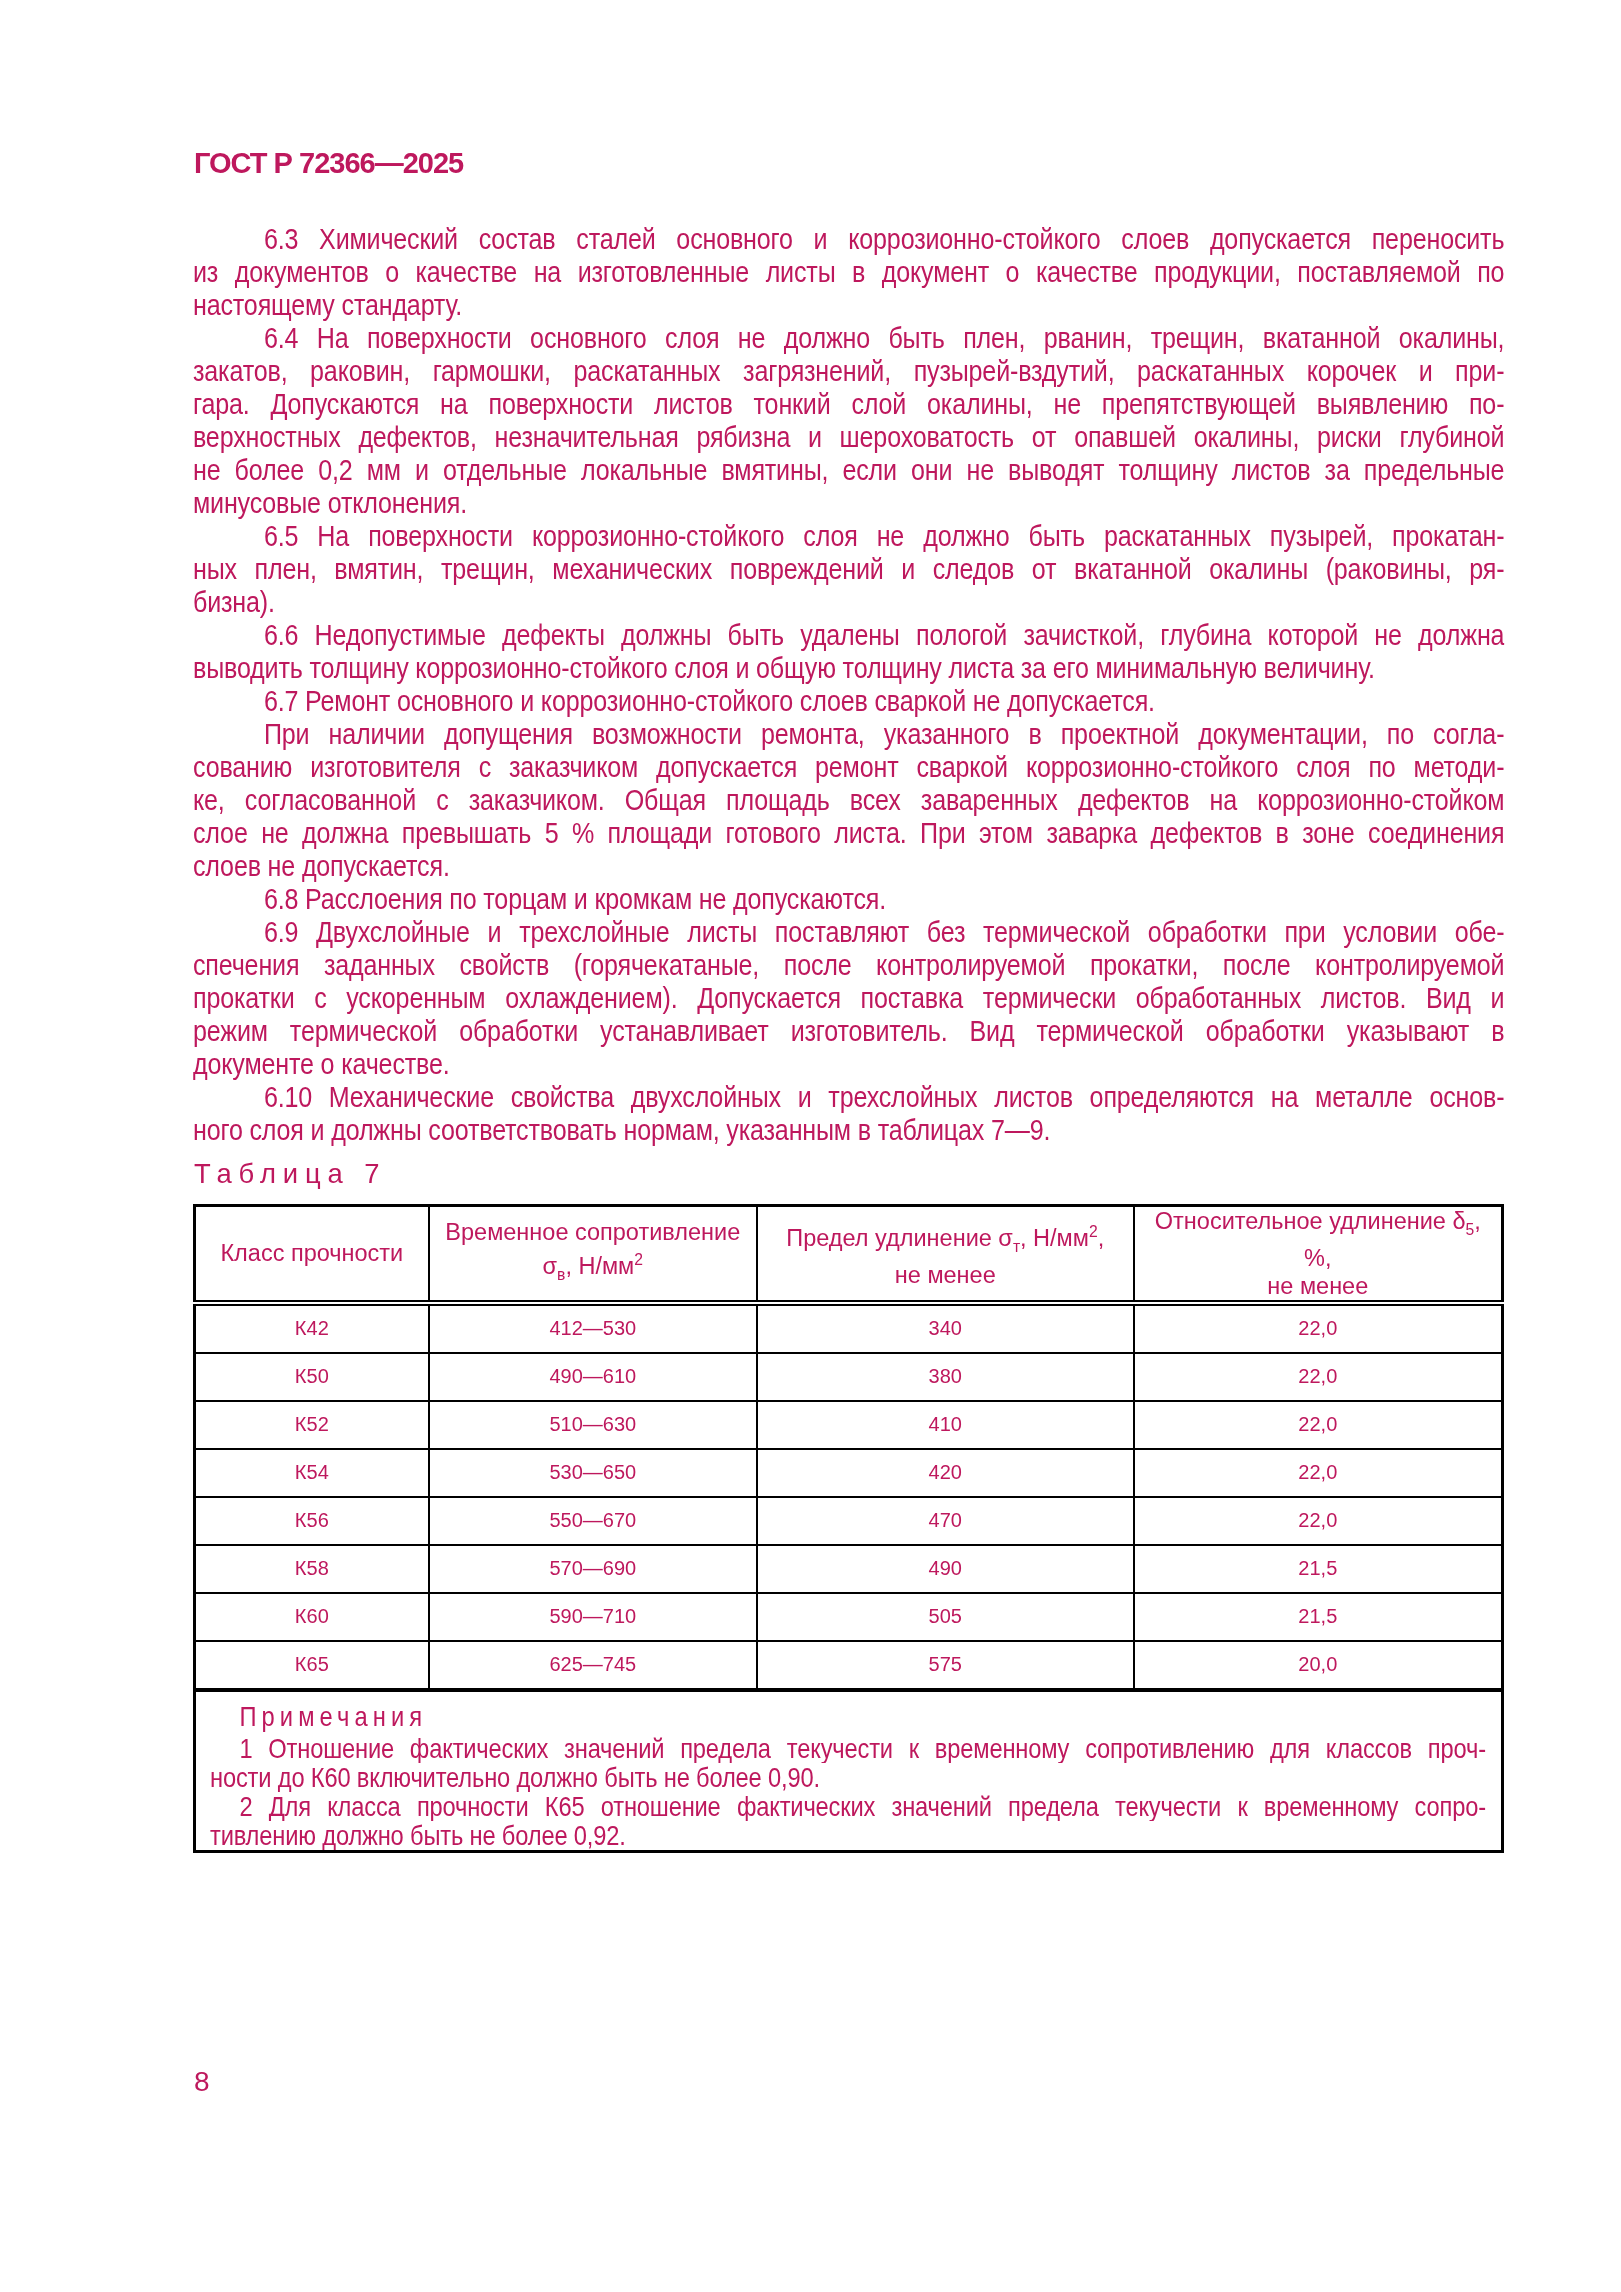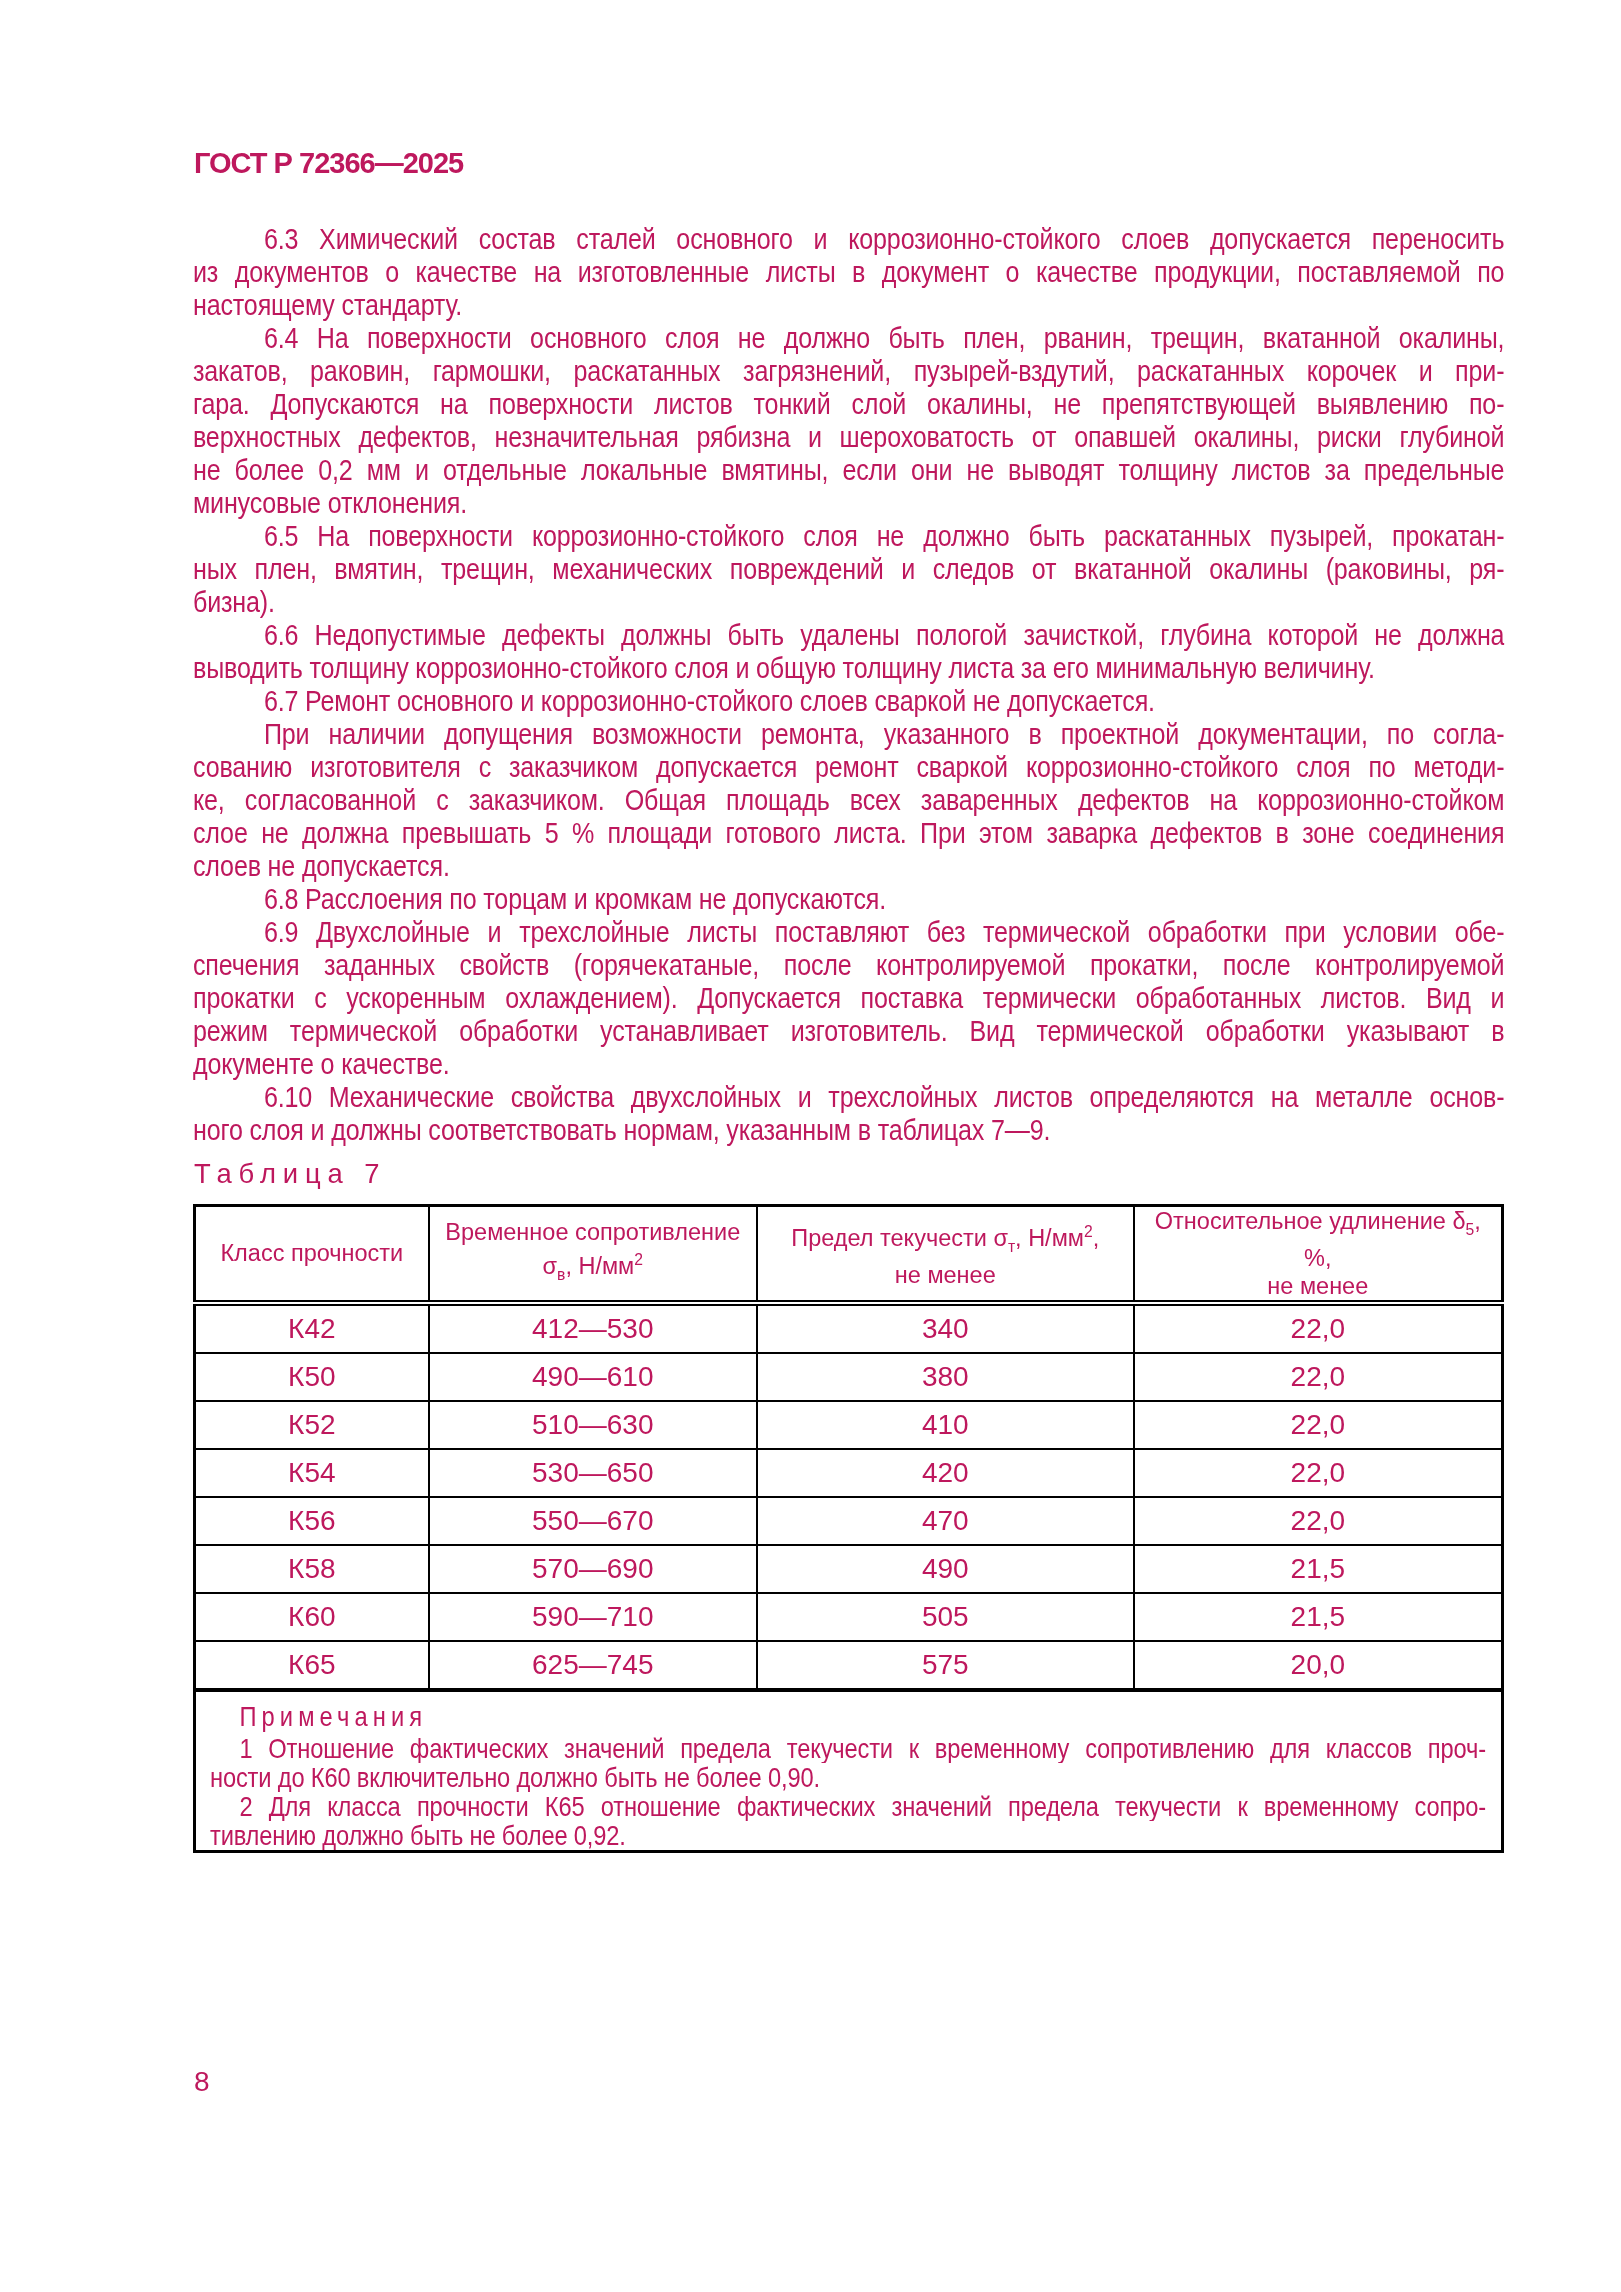--- a/index.html
+++ b/index.html
@@ -33,21 +33,21 @@
   table.t7 col.c2{width:25.1%;}
   table.t7 col.c3{width:28.8%;}
   table.t7 col.c4{width:28.2%;}
   table.t7 th{
     border:2.9px solid #000;border-bottom:6.9px double #000;
     height:69px;vertical-align:middle;text-align:center;
     font-weight:normal;font-size:23.5px;line-height:28px;padding:0 5.9px;
   }
   table.t7 td.data{
     border:2.9px solid #000;height:44px;
-    text-align:center;vertical-align:middle;font-size:28px;
+    text-align:center;vertical-align:middle;font-size:20px;
   }
   .sub{font-size:15.7px;vertical-align:-5.9px;}
   .sup{font-size:15.7px;vertical-align:8.8px;}
   td.notes-cell{
     border:2.9px solid #000;border-top:4.9px solid #000;
     vertical-align:top;height:147px;padding:9.8px 13.7px 0 13.7px;
   }
   .notes-inner{
     width:1475px;transform:scaleX(0.865);transform-origin:0 0;
     font-size:27.4px;line-height:29px;letter-spacing:-0.2px;
@@ -122,21 +122,21 @@
     <thead>
         <tr>
           <th>
             <div class="hline"><span>Класс прочности</span></div>
           </th>
           <th>
             <div class="hline"><span>Временное сопротивление</span></div>
             <div class="hline"><span>σ</span><span class="sub">в</span><span>, Н/мм</span><span class="sup">2</span></div>
           </th>
           <th>
-            <div class="hline"><span>Предел текучести σ</span><span class="sub">т</span><span>, Н/мм</span><span class="sup">2</span><span>,</span></div>
+            <div class="hline"><span>Предел удлинение σ</span><span class="sub">т</span><span>, Н/мм</span><span class="sup">2</span><span>,</span></div>
             <div class="hline"><span>не менее</span></div>
           </th>
           <th>
             <div class="hline"><span>Относительное удлинение δ</span><span class="sub">5</span><span>, %,</span></div>
             <div class="hline"><span>не менее</span></div>
           </th>
         </tr>
       </thead>
     <tbody>
         <tr>

